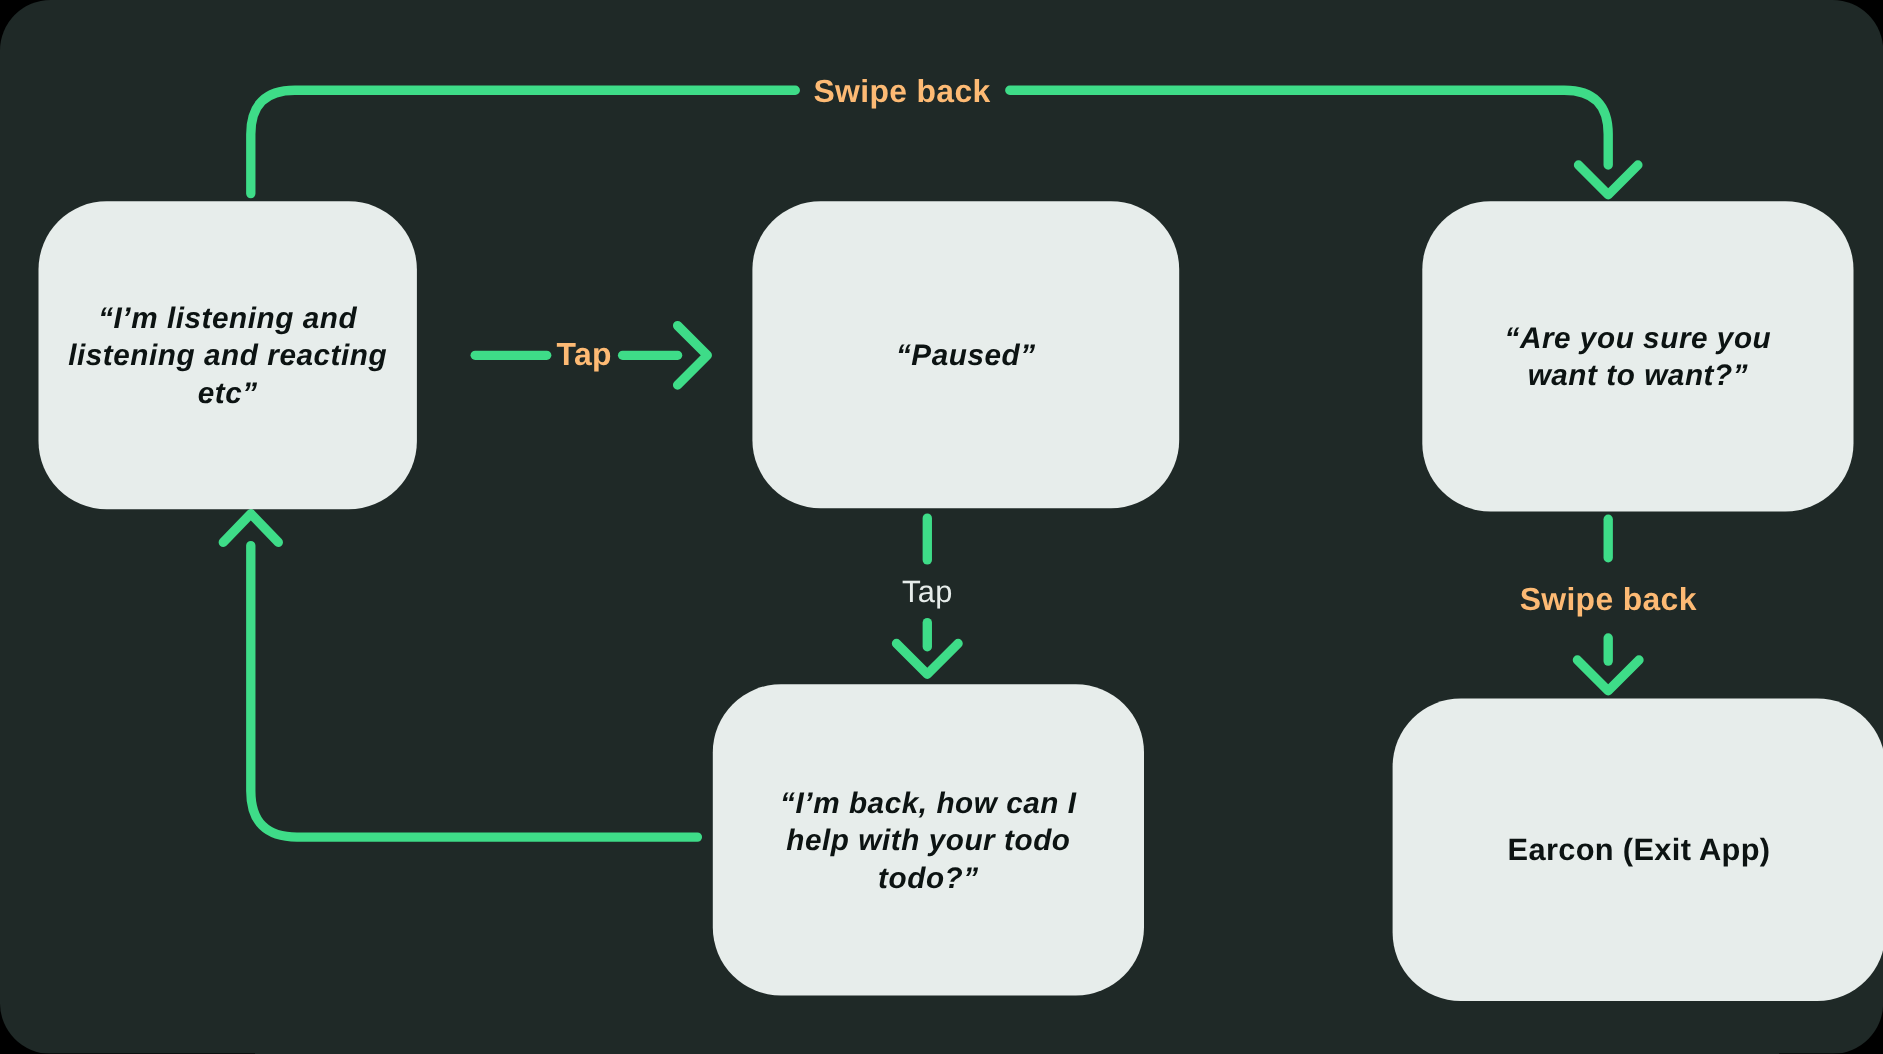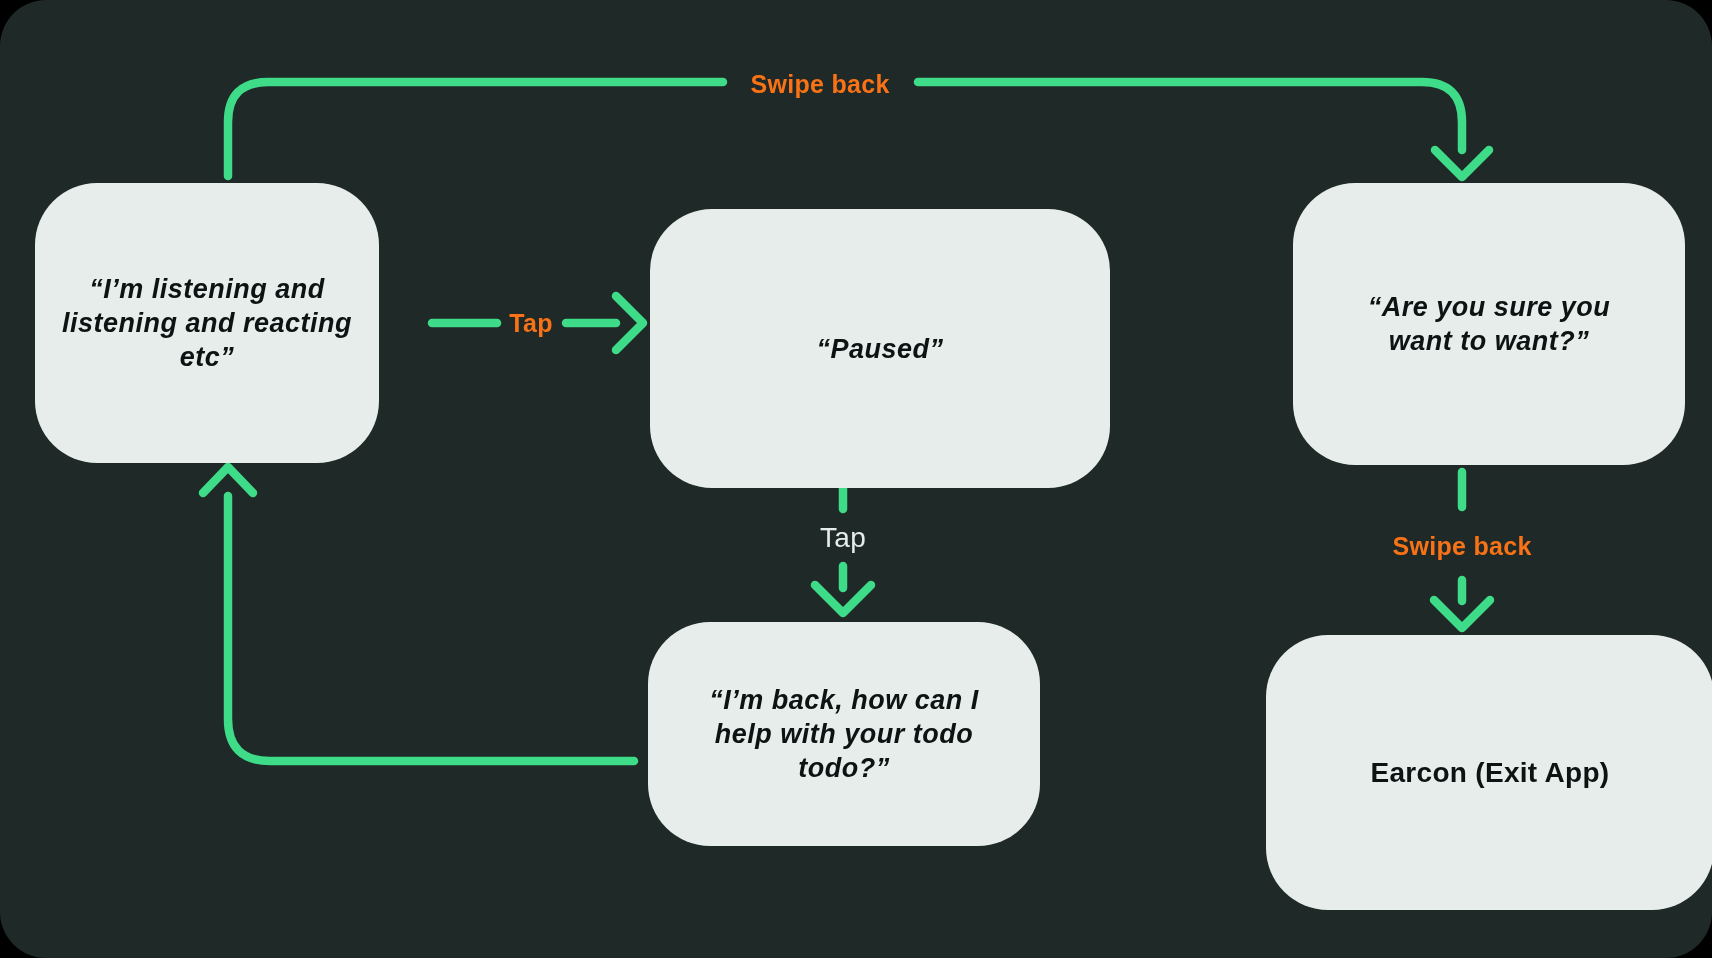--- a/index.html
+++ b/index.html
@@ -32,23 +32,23 @@
     font-size:27px;
     font-weight:700;
     line-height:34px;
     letter-spacing:0.5px;
   }
   .node.quote{ font-style:italic; }
   .node.plain{ font-style:normal; font-size:28px; letter-spacing:0.3px; }
   .edge-label{
     position:absolute;
     transform:translate(-50%,-50%);
-    color:#f97316;
+    color:#fdba74;
     font-weight:700;
-    font-size:25px;
+    font-size:29px;
     letter-spacing:0.3px;
     white-space:nowrap;
   }
   .edge-label.medium{
     font-weight:500;
     font-size:28px;
     color:#e6ecea;
   }
 </style>
 </head>
@@ -78,30 +78,30 @@
     <path d="M 634 761 L 270 761 Q 228 761 228 719 L 228 496"></path>
     <path d="M 203 493 L 228 467 L 253 493"></path>
   </svg>
 
   <div class="node quote" style="left:35px;top:183px;width:344px;height:280px;">
     <div>“I’m listening and</div>
     <div>listening and reacting</div>
     <div>etc”</div>
   </div>
 
-  <div class="node quote" style="left:650px;top:183px;width:460px;height:279px;margin-top:26px;">
+  <div class="node quote" style="left:684px;top:183px;width:388px;height:279px;">
     <div>“Paused”</div>
   </div>
 
   <div class="node quote" style="left:1266px;top:183px;width:392px;height:282px;margin-left:27px;">
     <div>“Are you sure you</div>
     <div>want to want?”</div>
   </div>
 
-  <div class="node quote" style="left:648px;top:622px;width:392px;height:224px;">
+  <div class="node quote" style="left:648px;top:622px;width:392px;height:283px;">
     <div>“I’m back, how can I</div>
     <div>help with your todo</div>
     <div>todo?”</div>
   </div>
 
   <div class="node plain" style="left:1266px;top:635px;width:448px;height:275px;">
     <div>Earcon (Exit App)</div>
   </div>
 
   <div class="edge-label" style="left:820px;top:84px;">Swipe back</div>

